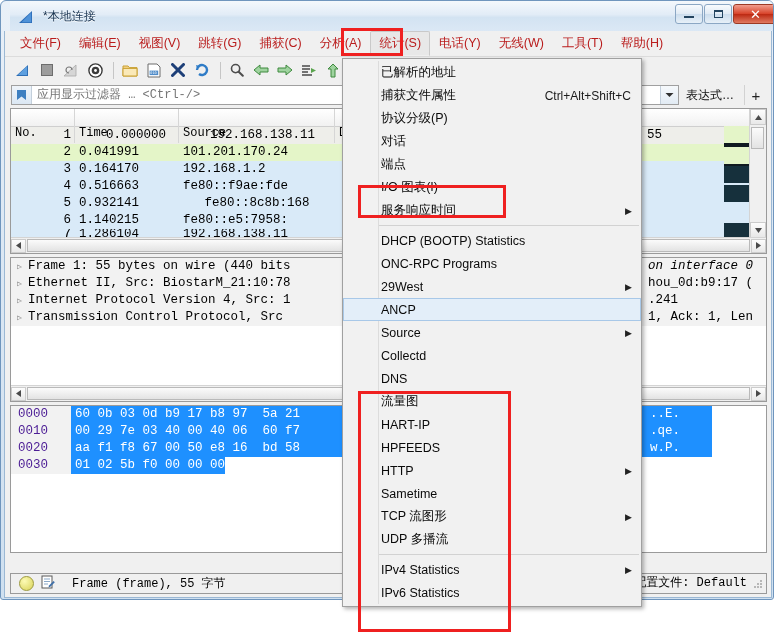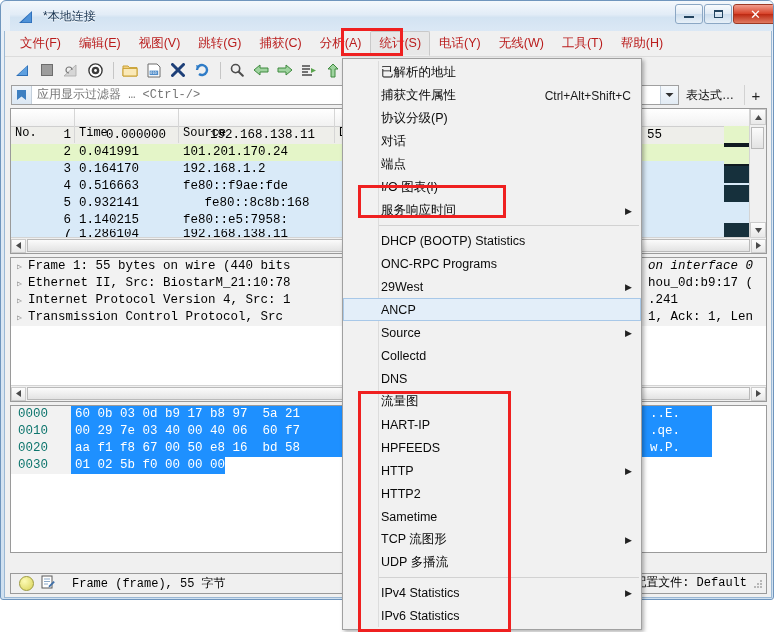--- a/index.html
+++ b/index.html
@@ -166,21 +166,21 @@
     height:17px;line-height:17px;padding-left:6px;white-space:nowrap;background:#f2f2f2;
   }
   .det-line .tri{display:inline-block;width:11px;color:#7d7d7d;font-size:8px;}
 
   
   #pbytes{
     margin:3px 4px 0 5px;height:148px;border:1px solid #9a9a9a;background:#fff;
     position:relative;box-sizing:border-box;overflow:hidden;
   }
   .hex-wrap{display:flex;font-family:"Liberation Mono","DejaVu Sans Mono",monospace;font-size:12.5px;}
-  .hex-off{width:60px;background:#f2f2f2;color:#0f766e;}
+  .hex-off{width:60px;background:#f2f2f2;color:#4c1d95;}
   .hex-off div{height:17px;line-height:17px;padding-left:7px;}
   .hex-body{flex:1;position:relative;}
   .hex-row{height:17px;line-height:17px;white-space:pre;display:flex;}
   .hex-bytes{padding-left:4px;}
   .sel{background:#1e90ff;color:#ffffff;}
 
   
   #statusbar{
     position:absolute;left:5px;right:4px;bottom:3px;height:21px;
     border:1px solid #9a9a9a;background:#f0f0f0;display:flex;align-items:center;
@@ -621,23 +621,20 @@
         <span>HART-IP</span>
       </div>
       <div class="dd-item">
         <span>HPFEEDS</span>
       </div>
       <div class="dd-item">
         <span>HTTP</span>
         <span class="dd-arrow">▶</span>
       </div>
       <div class="dd-item">
-        <span>HTTP2</span>
-      </div>
-      <div class="dd-item">
         <span>Sametime</span>
       </div>
       <div class="dd-item">
         <span>TCP 流图形</span>
         <span class="dd-arrow">▶</span>
       </div>
       <div class="dd-item">
         <span>UDP 多播流</span>
       </div>
       <div class="dd-sep"></div>

